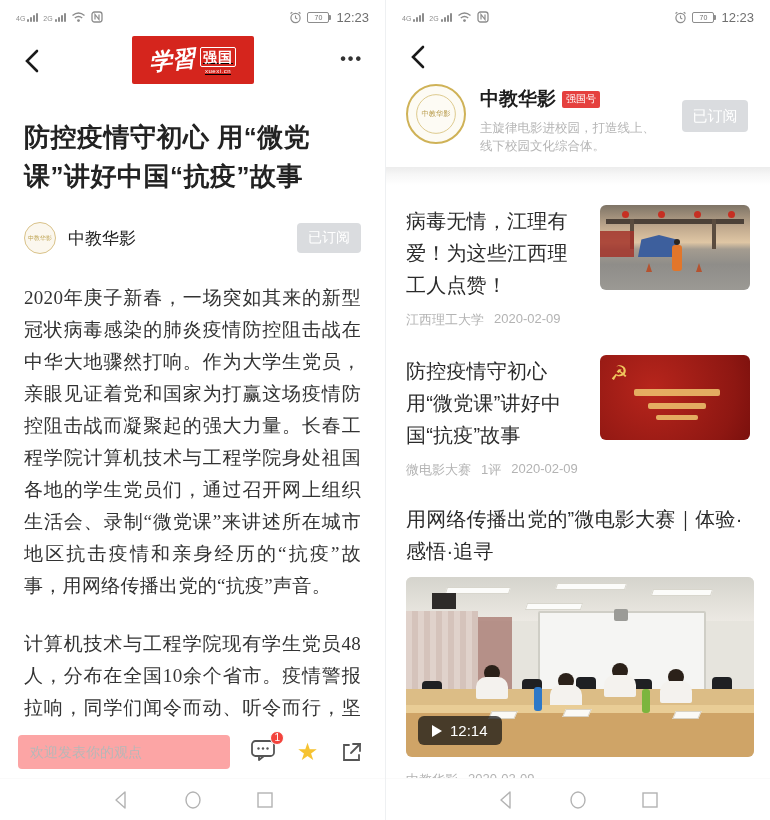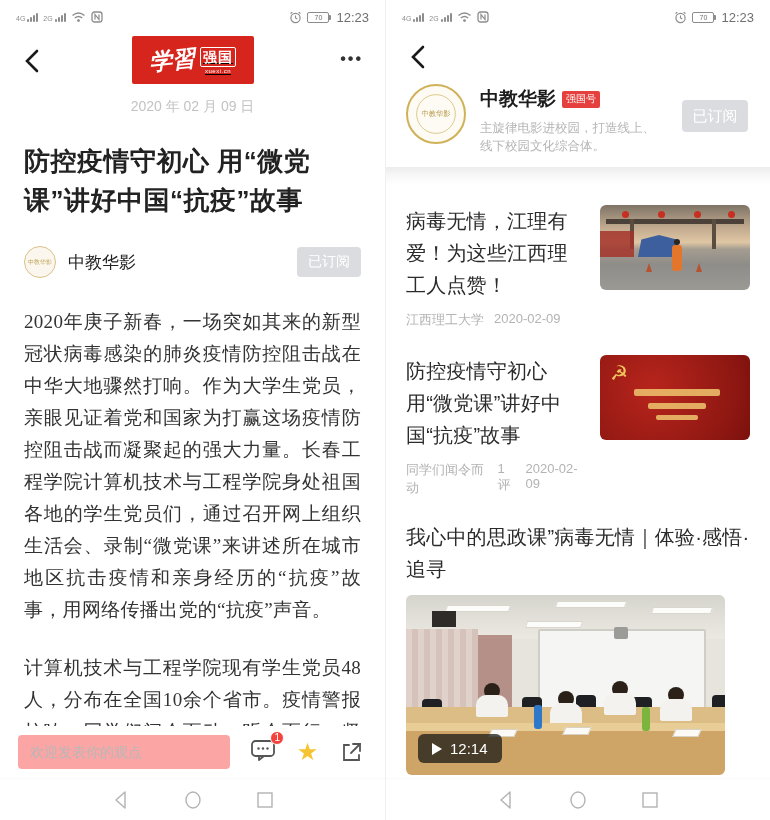--- a/index.html
+++ b/index.html
@@ -107,21 +107,21 @@
 
   
   .t2 { background:radial-gradient(circle at 35% 40%, #b7251c 0%, #8e1712 75%, #7a100d 100%); }
   .t2 .emblem { position:absolute; left:10px; top:6px; color:#f0c75e; font-size:20px;
        font-family:"DejaVu Sans", sans-serif; }
   .t2 .gl { position:absolute; background:rgba(238,198,110,.85); border-radius:2px;
        filter:blur(.4px); }
 
   
   .f-title.full { padding:12px 0 2px 0; }
-  .video { position:relative; width:319px; height:180px; border-radius:6px; overflow:hidden;
+  .video { position:relative; width:348px; height:180px; border-radius:6px; overflow:hidden;
     margin-top:8px; background:#e6e4dd;padding-left:16px; }
   .v-ceiling { position:absolute; left:0; top:0; right:0; height:44px;
     background:linear-gradient(180deg,#d5d4cd,#ece9e3); }
   .v-light { position:absolute; height:7px; background:#fcfcfa; border:1px solid #d8d6cd;
     transform:skewX(-18deg); }
   .v-speaker { position:absolute; left:26px; top:16px; width:24px; height:16px; background:#2e2b29; }
   .v-board { position:absolute; left:132px; top:34px; width:168px; height:84px; background:#f5f5f3;
     border:2px solid #cfcec6; border-radius:2px; }
   .v-wall { position:absolute; left:0; top:34px; width:72px; height:92px;
     background:repeating-linear-gradient(90deg,#e0d2cb 0 6px,#d5c3bb 6px 12px); }
@@ -207,21 +207,20 @@
       <div class="logo">
         <span class="logo-script">学習</span>
         <span class="logo-right">
           <span class="logo-box">强国</span>
           <span class="logo-sub">xuexi.cn</span>
         </span>
       </div>
       <span class="more-btn">•••</span>
     </div>
 
-    <div class="l-date">2020 年 02 月 09 日</div>
 
     <h1 class="l-title">防控疫情守初心 用“微党课”讲好中国“抗疫”故事</h1>
 
     <div class="author-row">
       <span class="avatar-s">
         <span>中教华影</span>
       </span>
       <span class="author-name">中教华影</span>
       <span class="spacer"></span>
       <button class="subscribed-btn">已订阅</button>
@@ -360,35 +359,35 @@
           <div class="person"></div>
           <div class="cone" style="left:46px"></div>
           <div class="cone" style="left:96px"></div>
         </div>
       </div>
 
       <div class="f-row">
         <div class="f-text">
           <div class="f-title">防控疫情守初心 用“微党课”讲好中国“抗疫”故事</div>
           <div class="f-meta">
-            <span>同学们闻令而动</span>
+            <span>微电影大赛</span>
             <span>1评</span>
             <span>2020-02-09</span>
           </div>
         </div>
         <div class="f-thumb t2">
           <span class="emblem">☭</span>
           <div class="gl" style="left:34px;top:34px;width:86px;height:7px"></div>
           <div class="gl" style="left:48px;top:48px;width:58px;height:6px"></div>
           <div class="gl" style="left:56px;top:60px;width:42px;height:5px"></div>
         </div>
       </div>
 
       <div>
-        <div class="f-title full">我心中的思政课”病毒无情｜体验·感悟·追寻</div>
+        <div class="f-title full">用网络传播出党的”微电影大赛｜体验·感悟·追寻</div>
         <div class="video">
           <div class="v-ceiling"></div>
           <div class="v-light" style="left:40px;top:10px;width:64px"></div>
           <div class="v-light" style="left:150px;top:6px;width:70px"></div>
           <div class="v-light" style="left:246px;top:12px;width:60px"></div>
           <div class="v-light" style="left:120px;top:26px;width:56px"></div>
           <div class="v-speaker"></div>
           <div class="v-wall"></div>
           <div class="v-frame"></div>
           <div class="v-board"></div>

